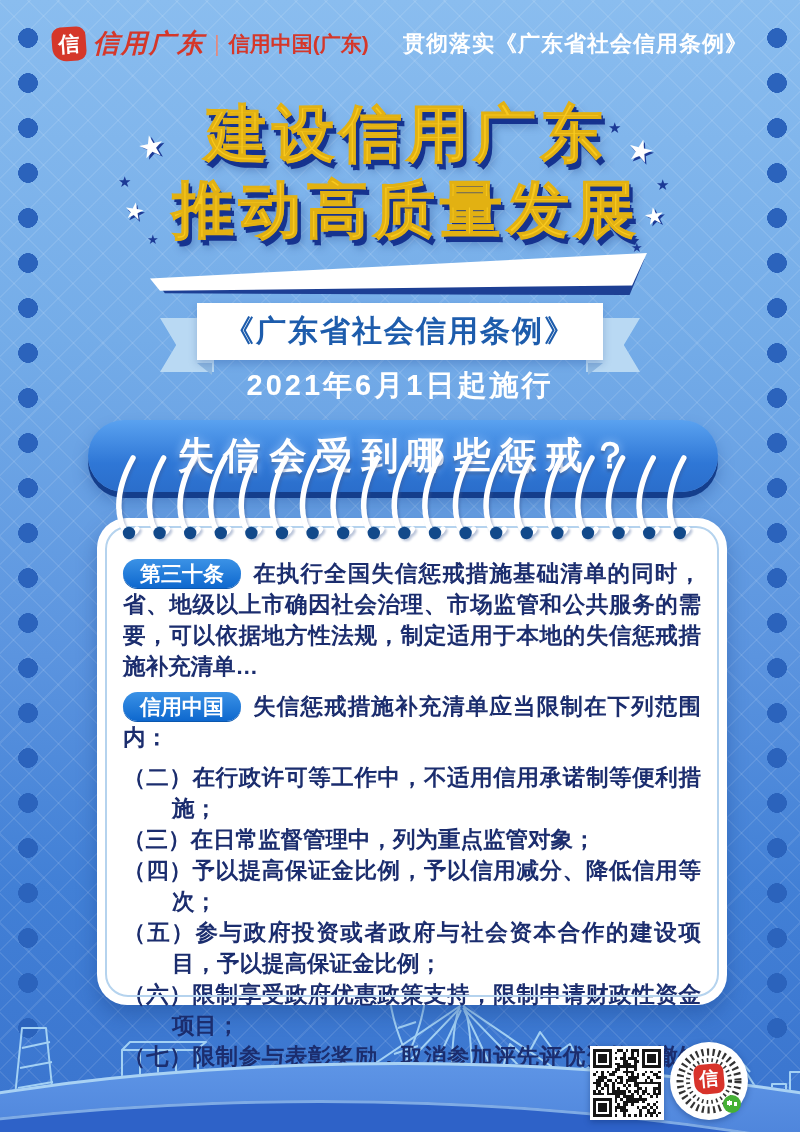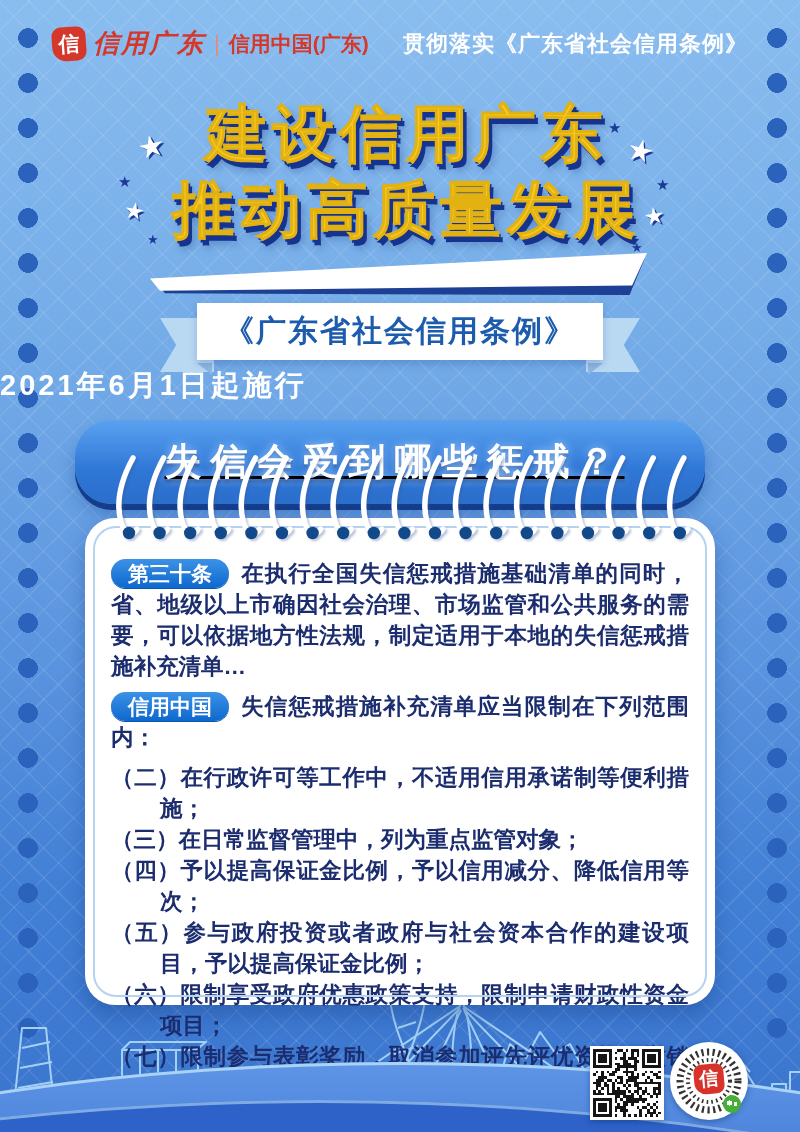--- a/index.html
+++ b/index.html
@@ -49,36 +49,36 @@
   .tail{position:absolute;top:15px;width:54px;height:54px;background:#B9D9F3;}
   .tail.tleft{left:0;clip-path:polygon(0 0,100% 0,100% 100%,0 100%,30% 50%);}
   .tail.tright{right:0;clip-path:polygon(0 0,100% 0,70% 50%,100% 100%,0 100%);}
   .fold{position:absolute;width:15px;height:12px;background:#8FB9E2;top:60px;}
   .fold.fleft{left:37px;clip-path:polygon(0 0,100% 0,100% 100%);}
   .fold.fright{right:37px;clip-path:polygon(0 0,100% 0,0 100%);}
   .ribbon-main{position:absolute;left:37px;right:37px;top:0;height:57px;background:#fff;
     display:grid;place-items:center;box-shadow:0 4px 8px rgba(25,65,140,.25);}
   .ribbon-text{color:#1D5CAC;font-size:30px;font-weight:800;letter-spacing:2px;}
 
-  .date-line{position:absolute;top:366px;left:0;right:0;color:#fff;
+  .date-line{position:absolute;top:366px;left:0;right:0;text-align:center;color:#fff;
     font-size:29px;font-weight:700;letter-spacing:3px;z-index:2;}
 
   
-  .question-banner{position:absolute;top:420px;left:75px;width:630px;height:84px;border-radius:37px;
+  .question-banner{position:absolute;top:420px;left:88px;width:630px;height:72px;border-radius:37px;
     background:linear-gradient(180deg,#5AA2F0 0%,#2F77D6 60%,#2B6ECB 100%);
     box-shadow:0 6px 0 #143E8C,0 10px 16px rgba(20,62,140,.35);
-    display:grid;place-items:center;z-index:2;text-decoration:underline;}
+    display:grid;place-items:center;z-index:2;}
   .question-text{color:#fff;font-size:37px;font-weight:900;letter-spacing:9px;padding-left:9px;
     text-shadow:0 0 10px rgba(160,205,255,.95),0 3px 3px rgba(16,50,110,.55);}
 
   .rings{position:absolute;left:112px;top:452px;width:584px;height:100px;z-index:4;
     filter:drop-shadow(2px 2px 1px rgba(60,90,150,.35));}
 
   
-  .card{position:absolute;top:518px;bottom:127px;left:85px;width:630px;background:#fff;border-radius:30px;
+  .card{position:absolute;top:518px;bottom:127px;left:97px;width:630px;background:#fff;border-radius:30px;
     box-shadow:0 10px 20px rgba(22,62,138,.38);z-index:2;box-sizing:border-box;padding:40px 26px 0 26px;}
   .card::before{content:"";position:absolute;inset:8px;border:2px solid #B5D3EE;border-radius:23px;pointer-events:none;}
   .para{margin:0 0 9px 0;font-size:22.5px;line-height:31px;color:#1B2D6E;font-weight:600;text-align:justify;}
   .badge{display:inline-block;background:linear-gradient(180deg,#3B92E6,#0E68CE);color:#fff;border-radius:999px;
     padding:0 17px;line-height:29px;font-size:21px;font-weight:700;margin-right:11px;box-shadow:0 1px 0 #0B57AE;}
   .item{font-size:22.5px;line-height:31px;color:#1B2D6E;font-weight:600;padding-left:49px;text-indent:-49px;text-align:justify;}
 
   
   .skyline{position:absolute;left:0;bottom:24px;width:800px;height:110px;z-index:1;}
   .wave{position:absolute;border-radius:50%;}

